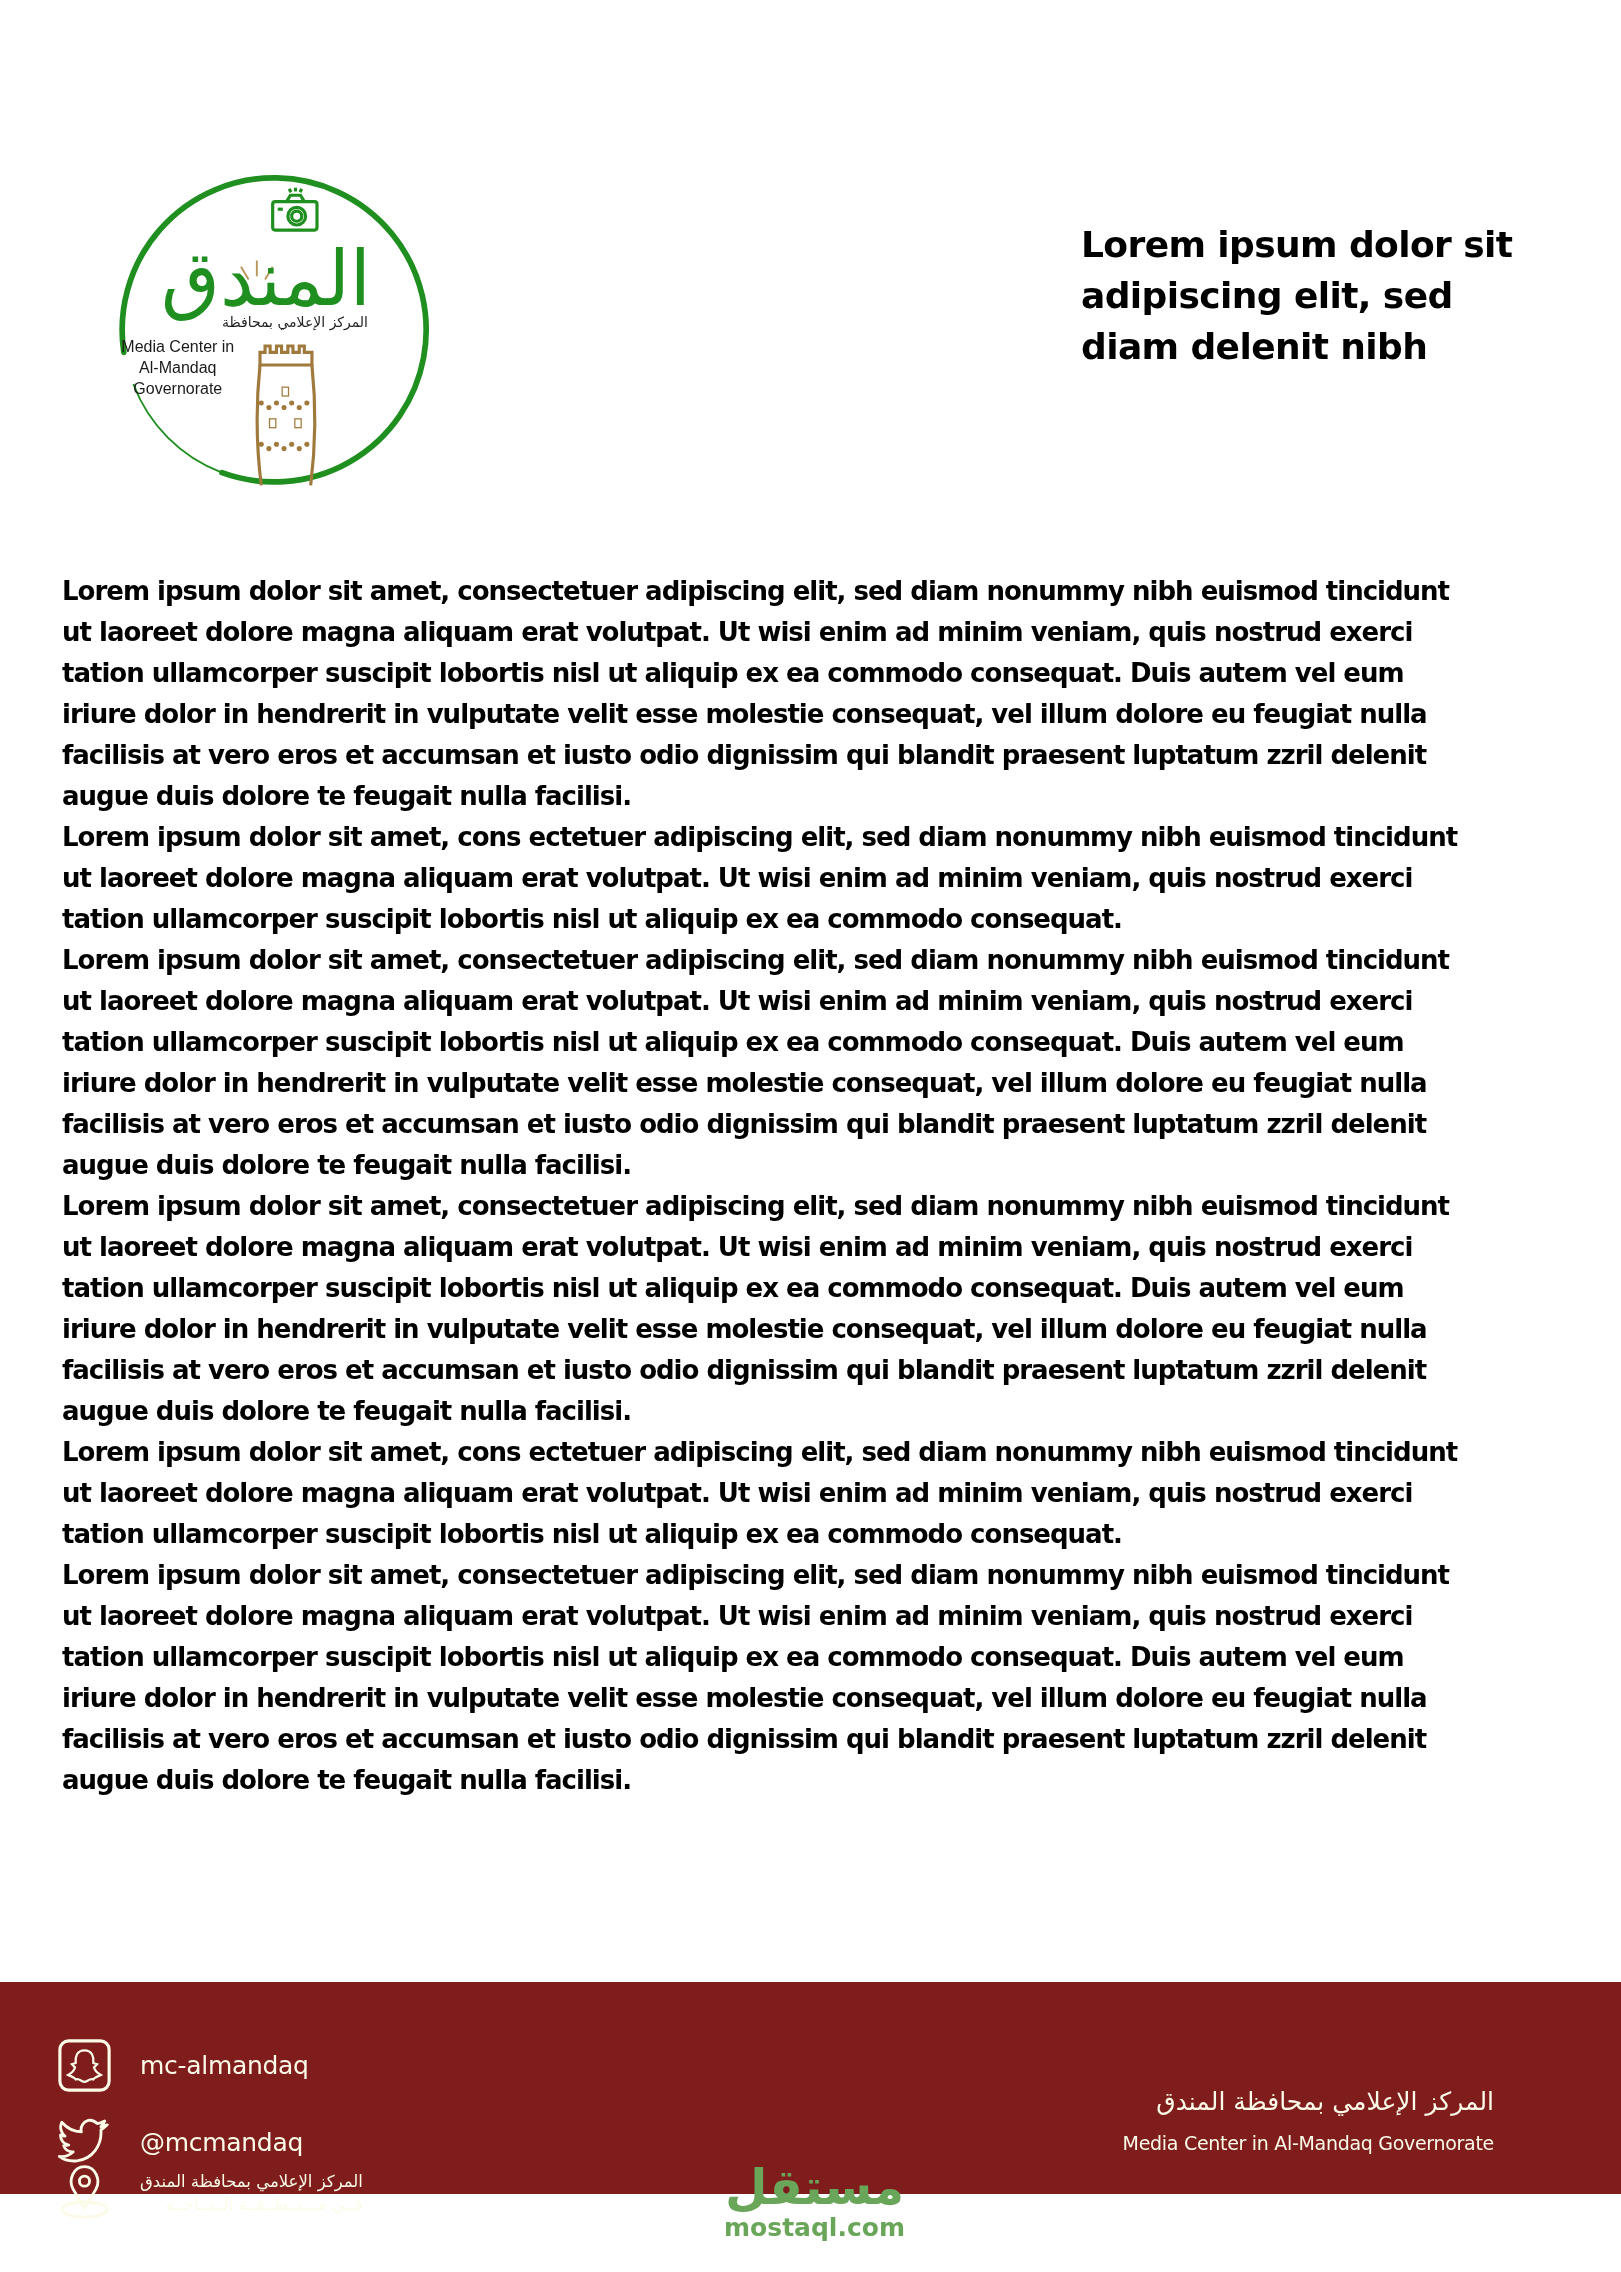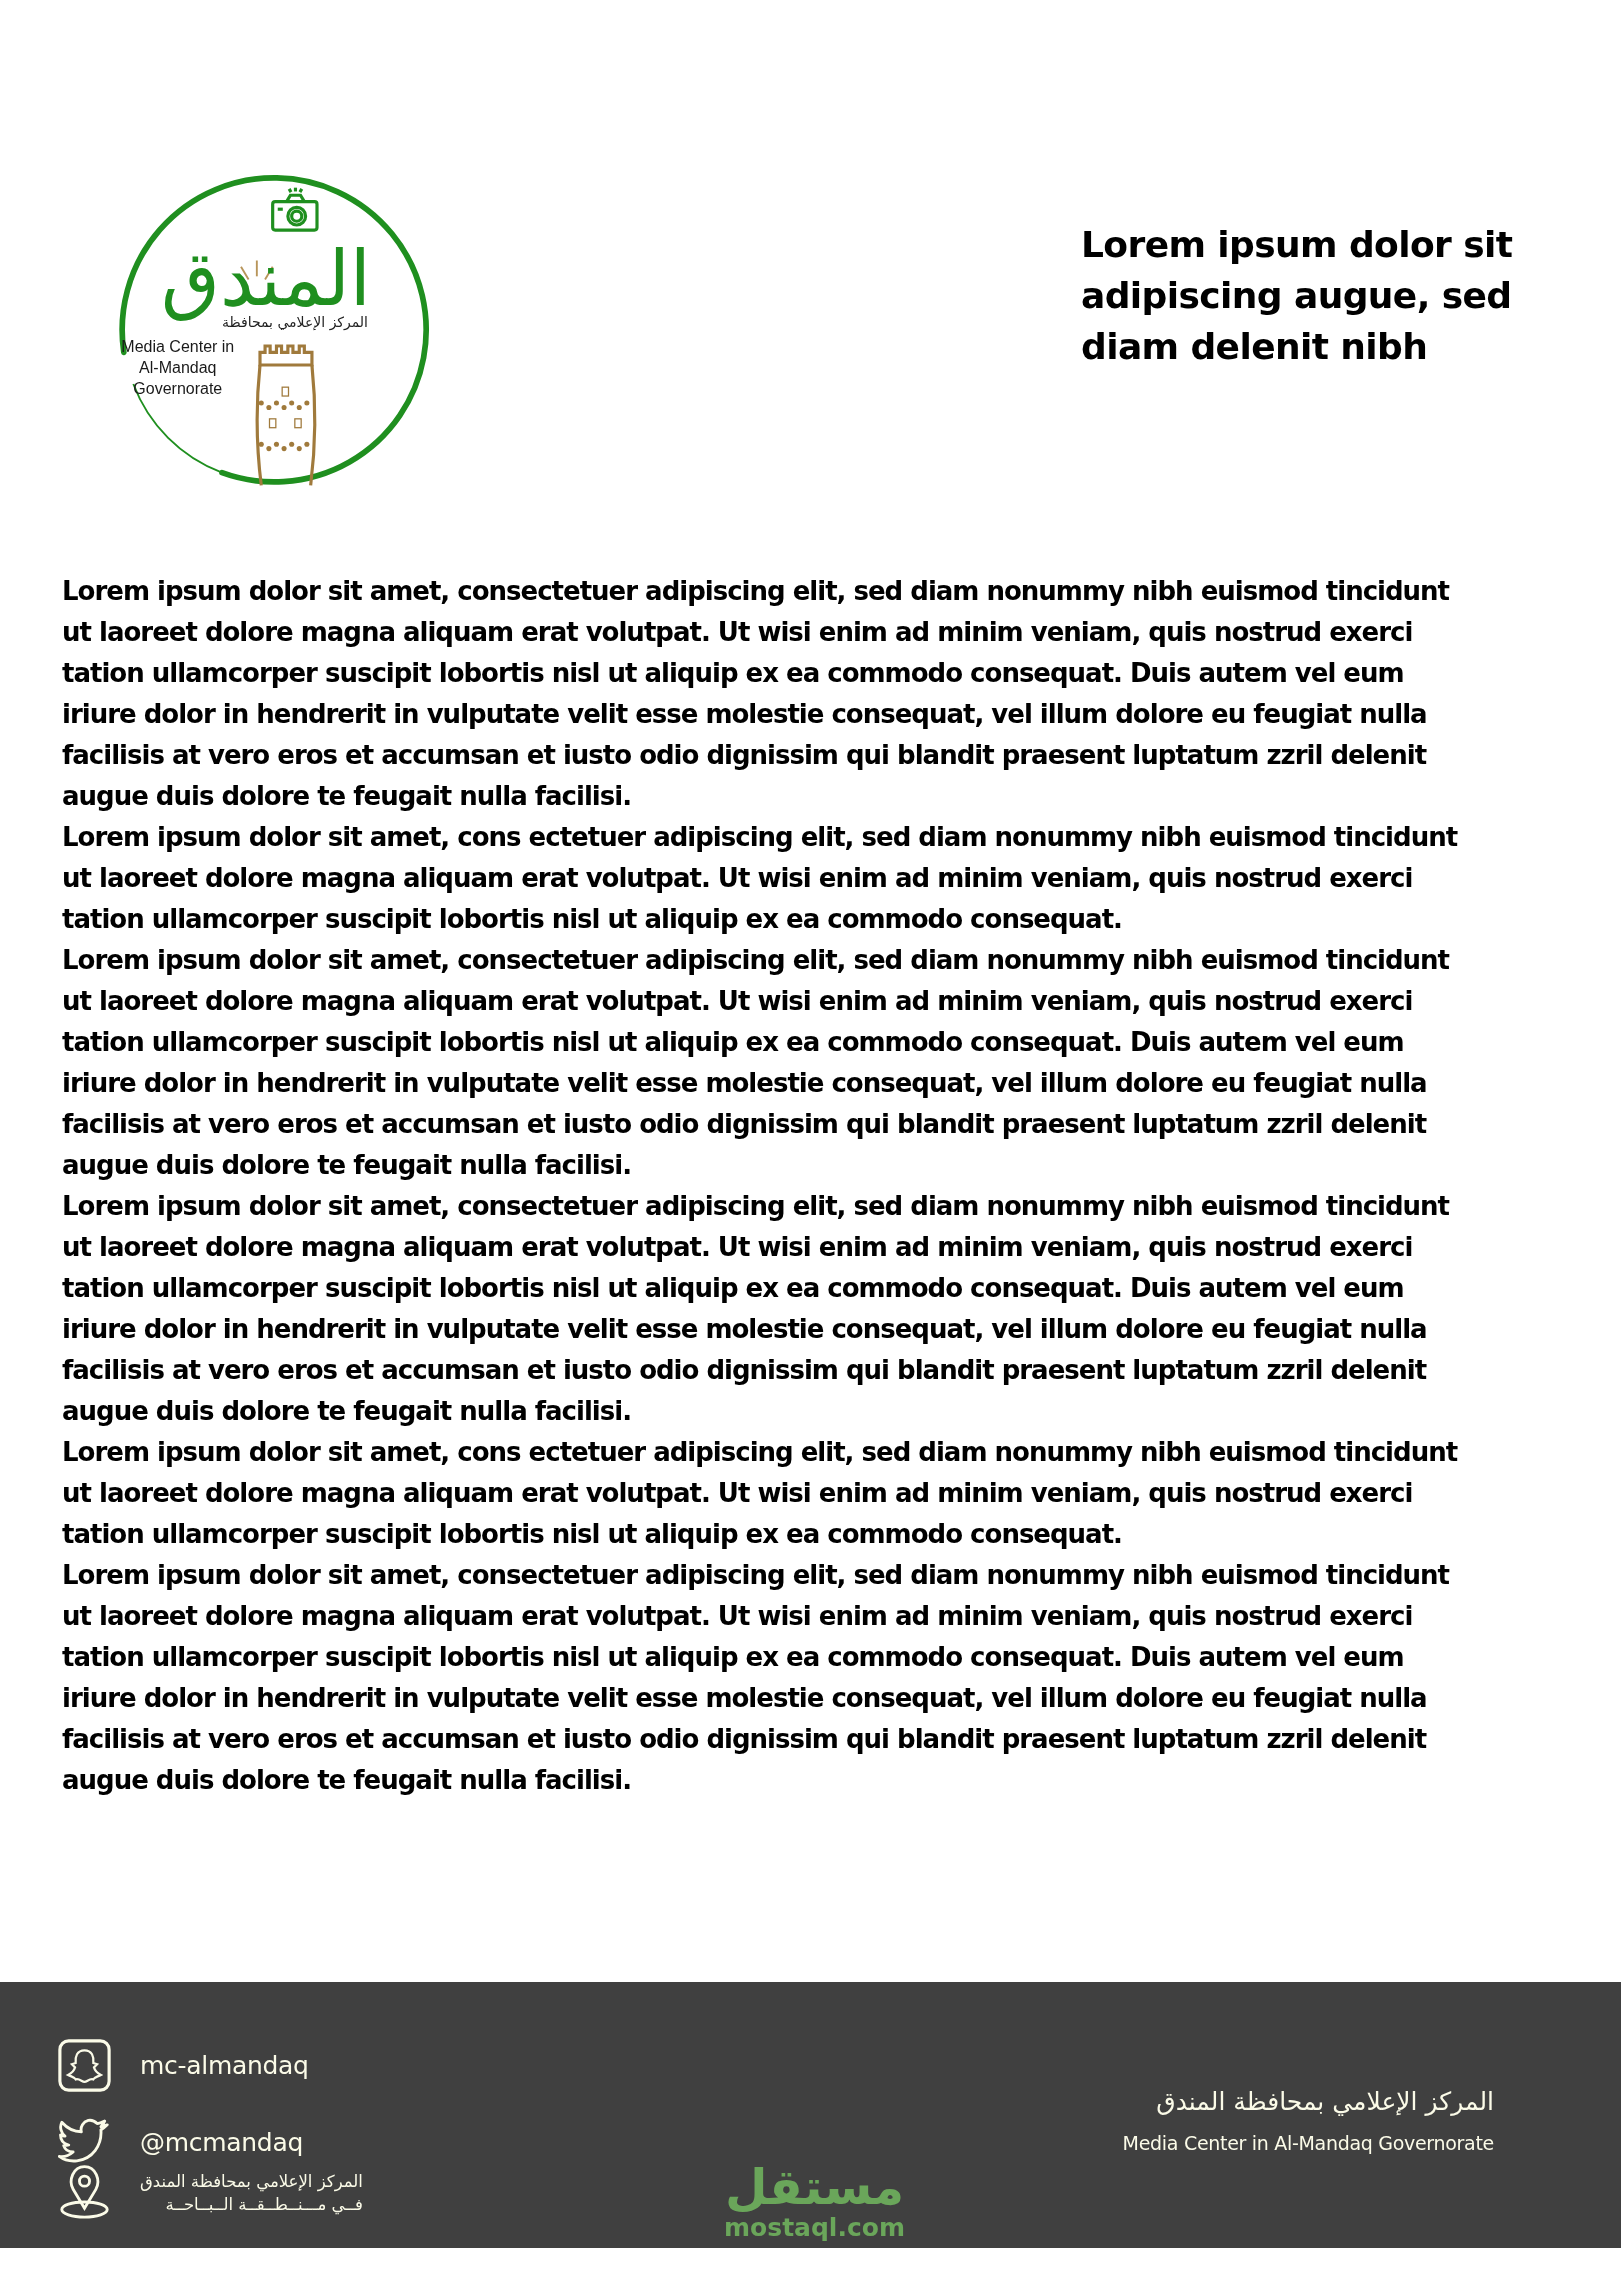--- a/index.html
+++ b/index.html
@@ -18,22 +18,22 @@
                    direction: rtl; }
   .headline { position: absolute; left: 1081px; top: 219px; width: 444px;
               font-family: "DejaVu Sans", sans-serif; font-weight: bold;
               font-size: 36px; line-height: 51px; letter-spacing: -0.6px; }
   .headline span { display: block; white-space: nowrap; }
   .body-text { position: absolute; left: 62px; top: 571px; width: 1509px;
                font-family: "DejaVu Sans", sans-serif; font-weight: bold;
                font-size: 26px; line-height: 41px; letter-spacing: -1px; }
   .body-text p { margin: 0; }
   .body-text .ln { display: block; white-space: nowrap; }
-  .footer { position: absolute; left: 0; top: 1982px; width: 1621px; height: 266px;
-            background: #404040; color: #fbfbe8; }
+  .footer { position: absolute; left: 0; top: 1982px; width: 1621px; height: 212px;
+            background: #7f1d1d; color: #fbfbe8; }
   .contact { position: absolute; left: 58px; display: flex; align-items: center; }
   .contact .icon { width: 53px; height: 53px; display: flex; align-items: center; justify-content: center; }
   .contact .label { margin-left: 29px; font-family: "DejaVu Sans", sans-serif; font-size: 25px;
                     letter-spacing: -0.3px; }
   .loc-text { margin-left: 29px; direction: rtl; text-align: right; font-family: "DejaVu Sans", sans-serif;
               font-size: 16.5px; line-height: 23px; }
   .footer-right { position: absolute; right: 127px; top: 101px; text-align: right; }
   .footer-right .ar { font-family: "DejaVu Sans", sans-serif; font-size: 25px; direction: rtl; line-height: 38px; }
   .footer-right .en { font-family: "DejaVu Sans", sans-serif; font-size: 19px; margin-top: 11.4px; letter-spacing: -0.3px; }
   .watermark { position: absolute; left: 710px; top: 140px; width: 209px; text-align: center; color: #6aa65a; margin-top: 39px; }
@@ -95,21 +95,21 @@
   <div class="logo-ar-small">المركز الإعلامي بمحافظة</div>
   <div class="logo-en">
     <div>Media Center in</div>
     <div>Al-Mandaq</div>
     <div>Governorate</div>
   </div>
 </div>
 
 <div class="headline">
   <span>Lorem ipsum dolor sit</span>
-  <span>adipiscing augue, sed</span>
+  <span>adipiscing elit, sed</span>
   <span>diam delenit nibh</span>
 </div>
 
 <div class="body-text">
   <p>
     <span class="ln">Lorem ipsum dolor sit amet, consectetuer adipiscing elit, sed diam nonummy nibh euismod tincidunt</span>
     <span class="ln">ut laoreet dolore magna aliquam erat volutpat. Ut wisi enim ad minim veniam, quis nostrud exerci</span>
     <span class="ln">tation ullamcorper suscipit lobortis nisl ut aliquip ex ea commodo consequat. Duis autem vel eum</span>
     <span class="ln">iriure dolor in hendrerit in vulputate velit esse molestie consequat, vel illum dolore eu feugiat nulla</span>
     <span class="ln">facilisis at vero eros et accumsan et iusto odio dignissim qui blandit praesent luptatum zzril delenit</span>

